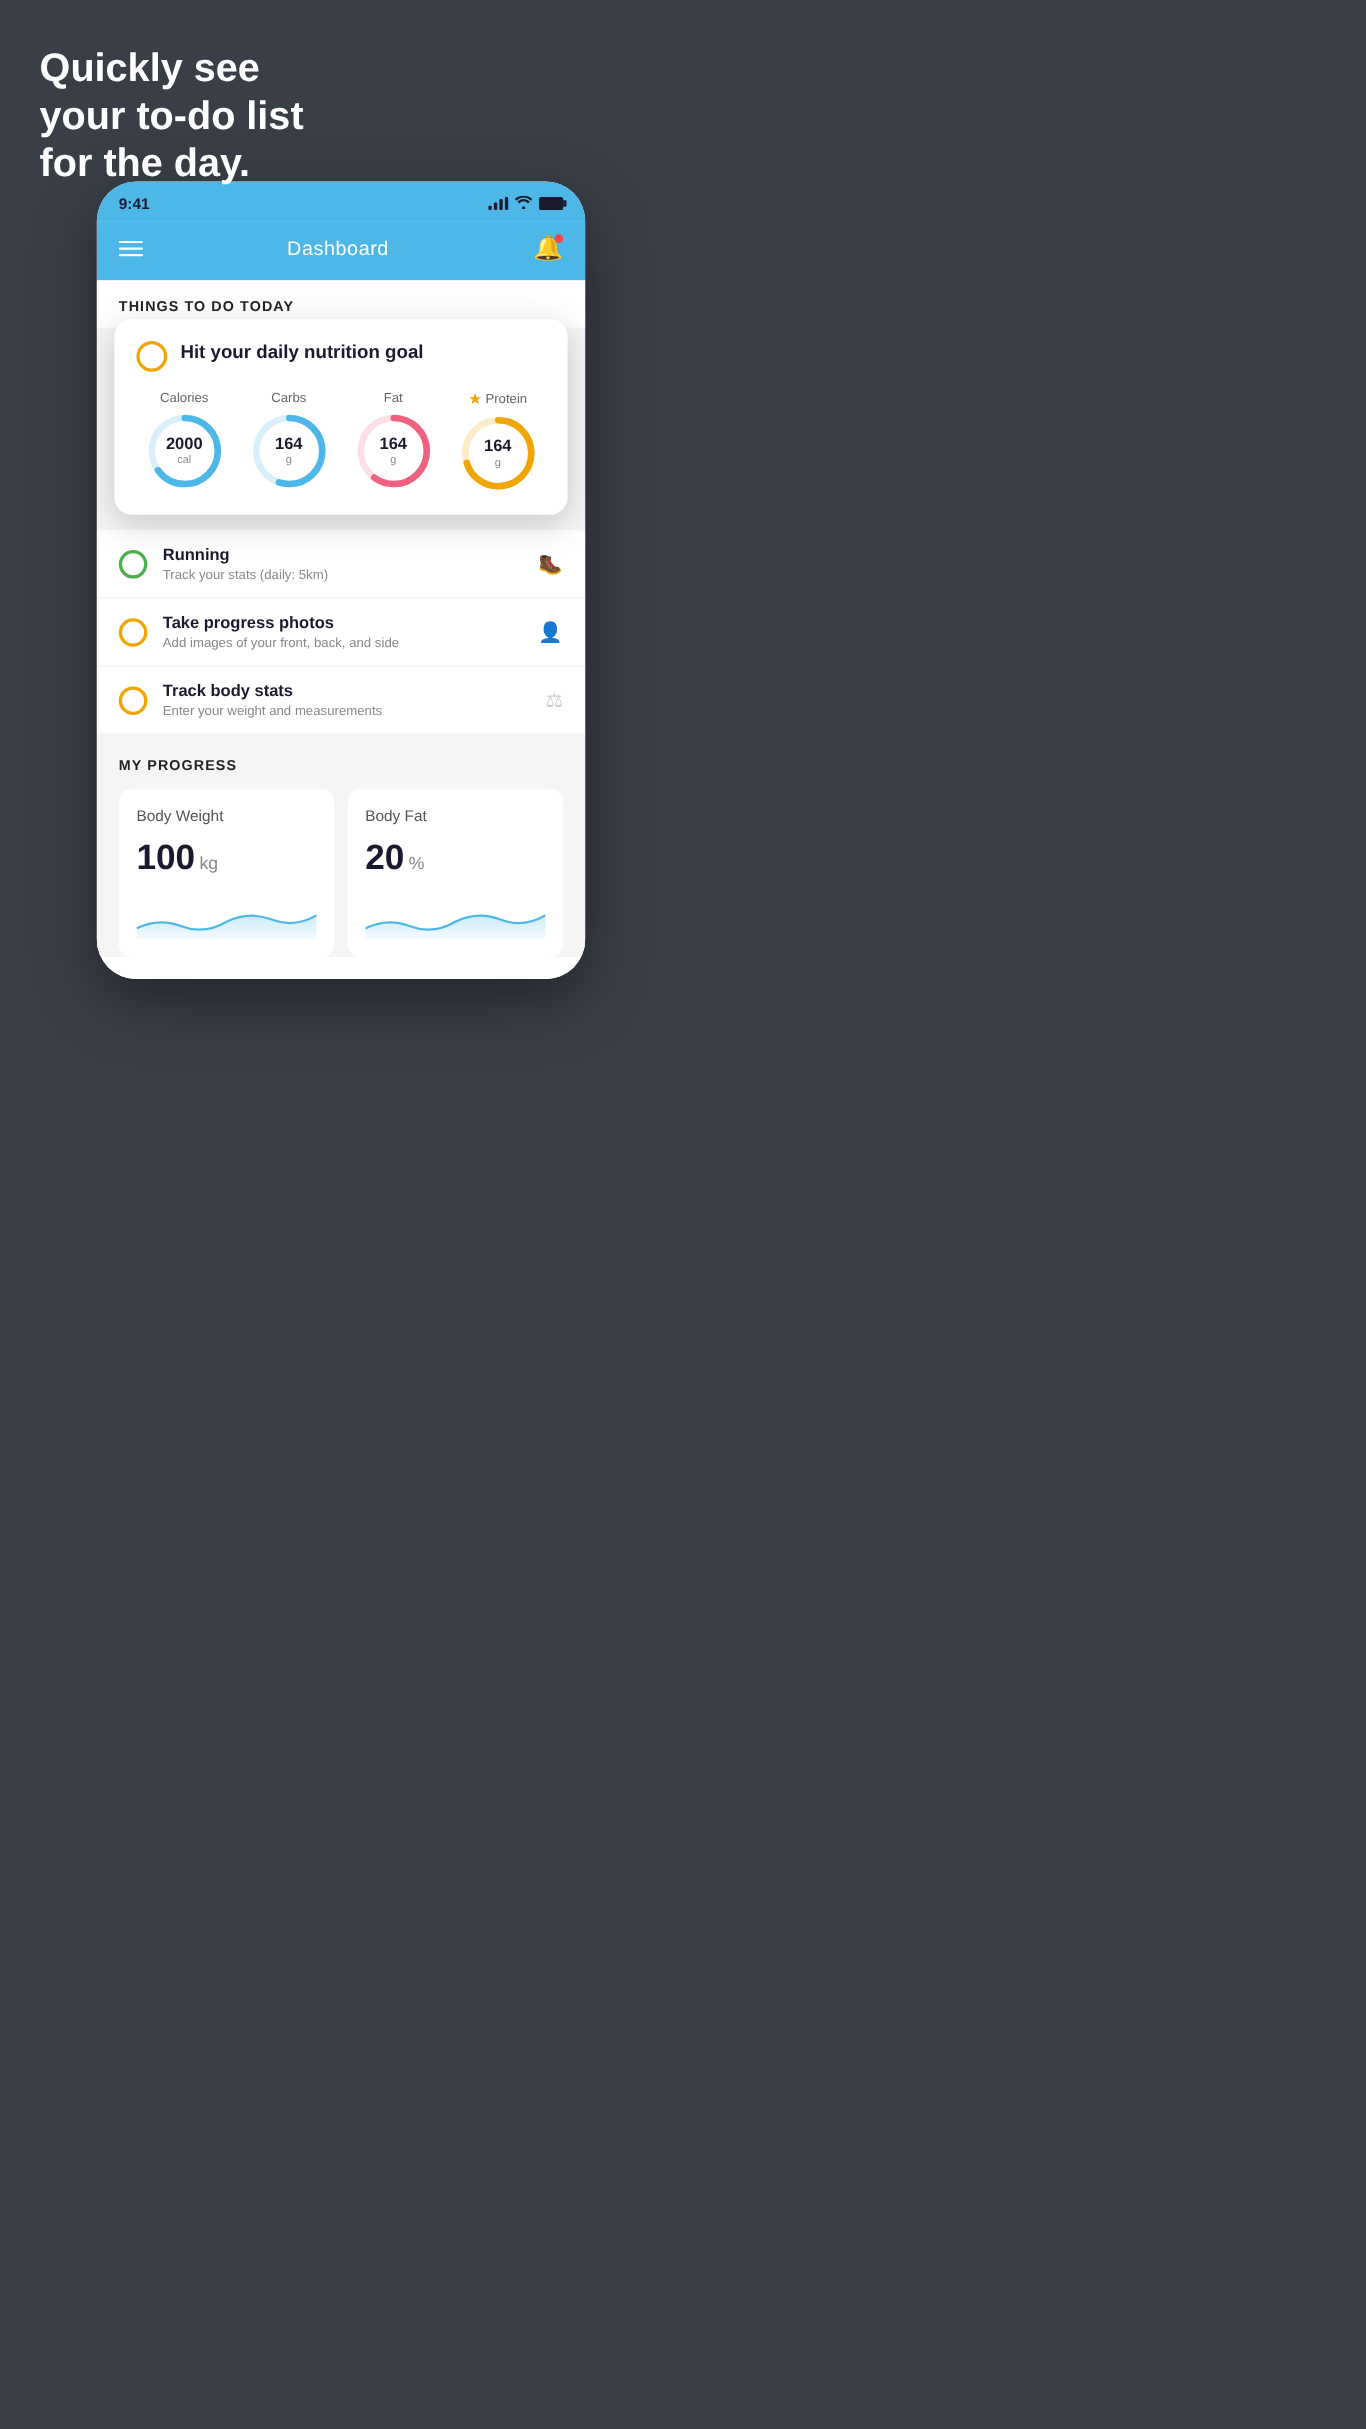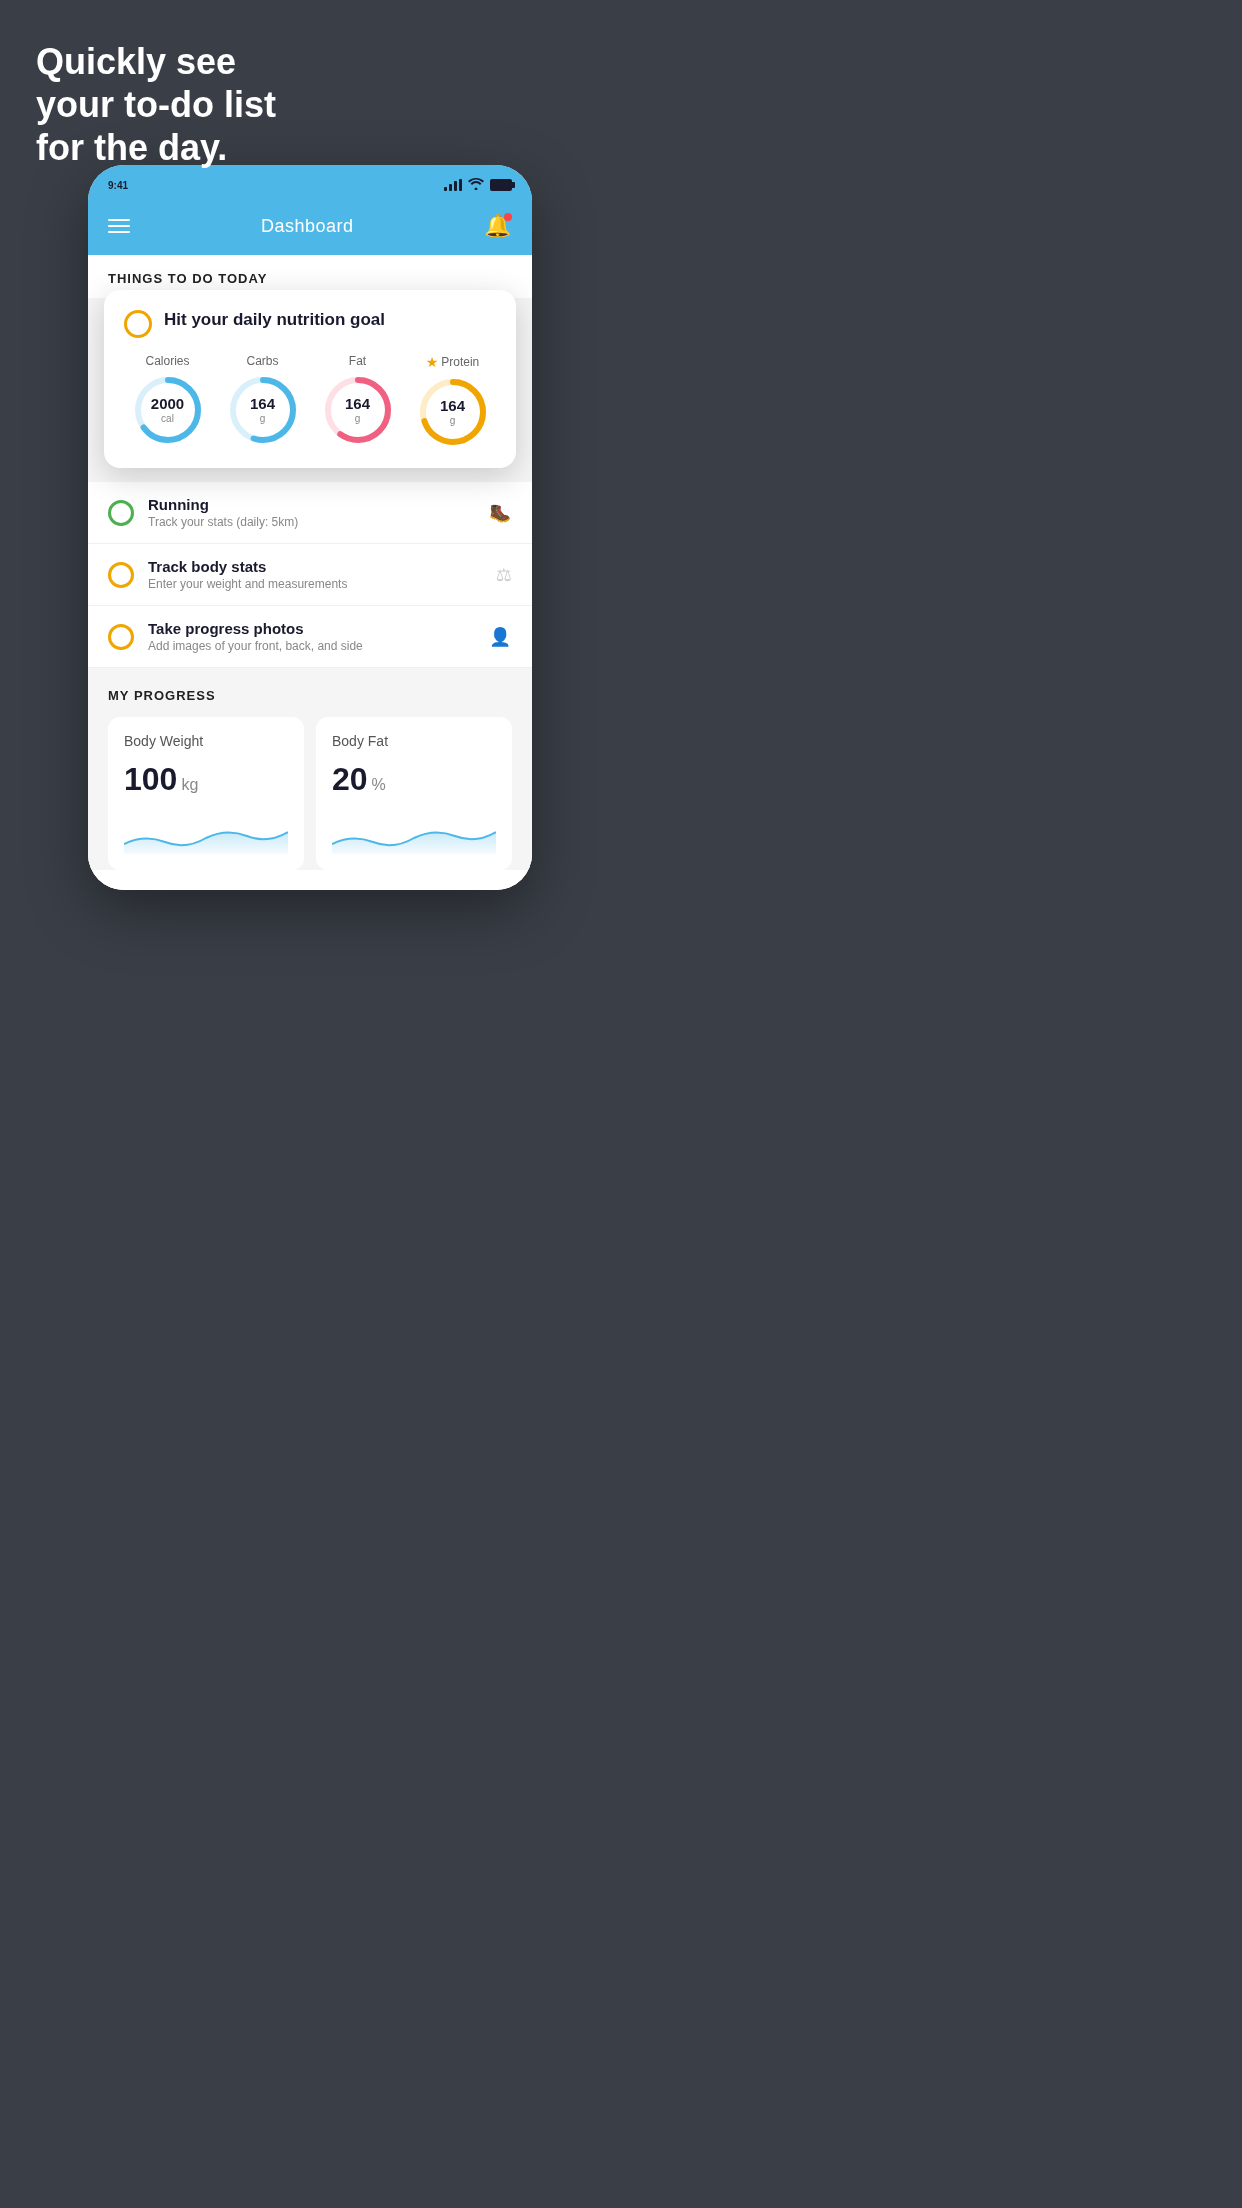--- a/index.html
+++ b/index.html
@@ -49,21 +49,21 @@
     .status-bar {
       background: #4db8e8;
       display: flex;
       justify-content: space-between;
       align-items: center;
       padding: 10px 20px 6px 20px;
       height: 36px;
     }
     .status-time {
       color: #1a1a2e;
-      font-size: 10px;
+      font-size: 14px;
       font-weight: 600;
     }
     .status-icons {
       display: flex;
       align-items: center;
       gap: 6px;
     }
     .signal-bars {
       display: flex;
       align-items: flex-end;
@@ -458,32 +458,32 @@
     <div class="todo-circle green"></div>
     <div class="todo-text">
       <div class="todo-title">Running</div>
       <div class="todo-subtitle">Track your stats (daily: 5km)</div>
     </div>
     <span class="todo-icon" style="font-size:18px;color:#ccc;">🥾</span>
   </div>
           <div class="todo-item">
     <div class="todo-circle"></div>
     <div class="todo-text">
-      <div class="todo-title">Track body stats</div>
-      <div class="todo-subtitle">Enter your weight and measurements</div>
-    </div>
-    <span class="todo-icon" style="font-size:18px;color:#ccc;">⚖</span>
+      <div class="todo-title">Take progress photos</div>
+      <div class="todo-subtitle">Add images of your front, back, and side</div>
+    </div>
+    <span class="todo-icon" style="font-size:18px;color:#ccc;">👤</span>
   </div>
           <div class="todo-item">
     <div class="todo-circle"></div>
     <div class="todo-text">
-      <div class="todo-title">Take progress photos</div>
-      <div class="todo-subtitle">Add images of your front, back, and side</div>
-    </div>
-    <span class="todo-icon" style="font-size:18px;color:#ccc;">👤</span>
+      <div class="todo-title">Track body stats</div>
+      <div class="todo-subtitle">Enter your weight and measurements</div>
+    </div>
+    <span class="todo-icon" style="font-size:18px;color:#ccc;">⚖</span>
   </div>
         </div>
 
       <div class="progress-section">
         <div class="progress-section-title">MY PROGRESS</div>
         <div class="progress-cards" id="progress-cards">
         <div class="progress-card">
     <div class="progress-card-title">Body Weight</div>
     <div class="progress-value-row">
       <span class="progress-value">100</span>

